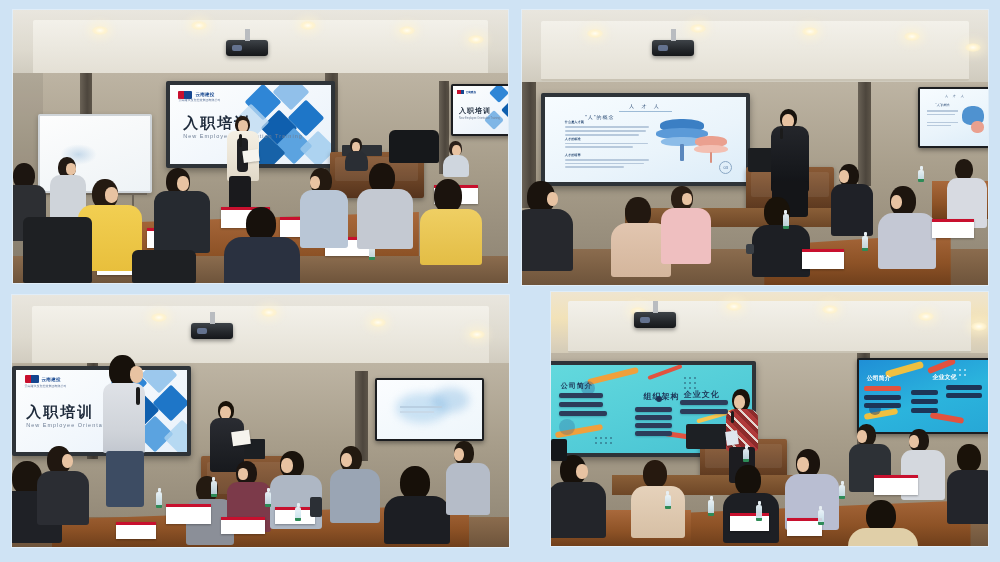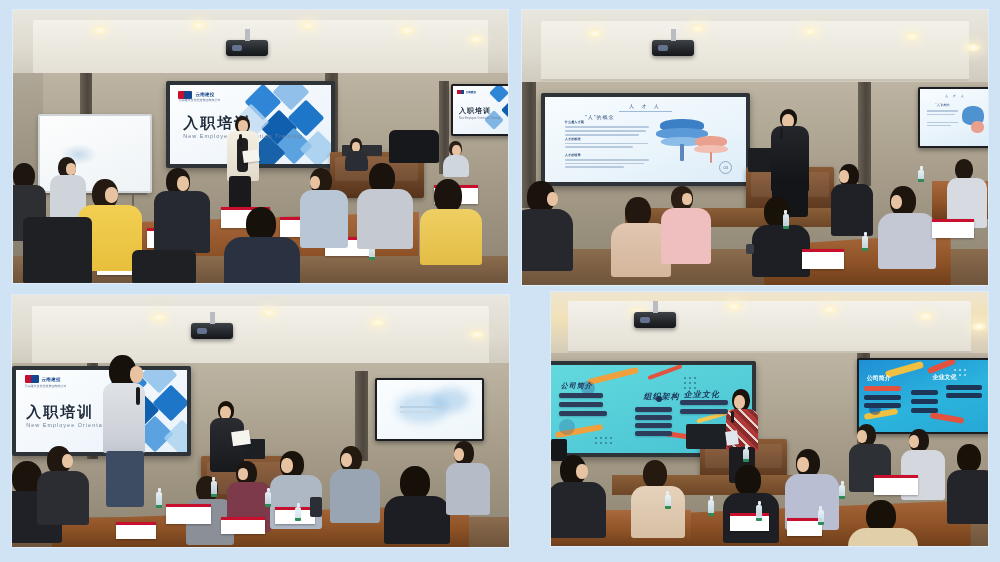--- a/index.html
+++ b/index.html
@@ -136,21 +136,21 @@
     font-size:4px; color:#4a6f9c;
   }
   
   .slideC{ background:linear-gradient(160deg,#63d9dd 0%,#56cfd9 45%,#47c2d2 100%); }
   .slideC .cbox{
     position:absolute; background:rgba(255,255,255,.92); border-radius:2px;
     box-shadow:0 1px 2px rgba(0,60,80,.25);
   }
   .slideC .cbox.dark{ background:#2c3c5a; }
   .slideC .ctitle{
-    position:absolute; font-size:8px; font-weight:700; color:#1d3557; letter-spacing:1px;font-style:italic;
+    position:absolute; font-size:8px; font-weight:700; color:#1d3557; letter-spacing:1px;
   }
   .blob{ position:absolute; border-radius:50%; }
   .streak{ position:absolute; border-radius:30px; }
   .dotgrid{ position:absolute; display:grid; gap:3px; }
   .dotgrid i{ width:2px; height:2px; background:rgba(30,60,90,.55); border-radius:50%; display:block; }
   
   .tv{
     position:absolute; background:#1b1d20; border-radius:2px; padding:2px;
     box-shadow:0 2px 5px rgba(0,0,0,.4);
   }

